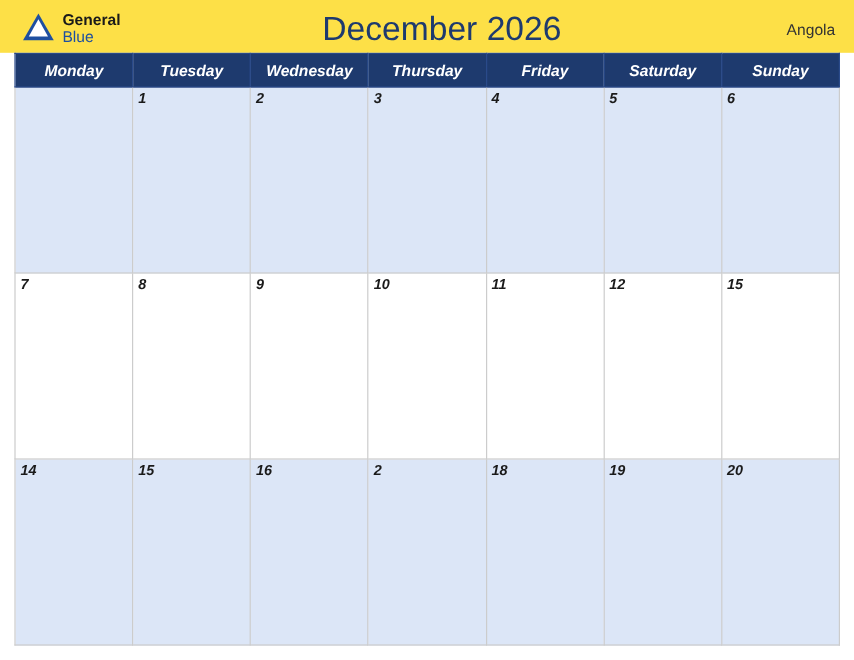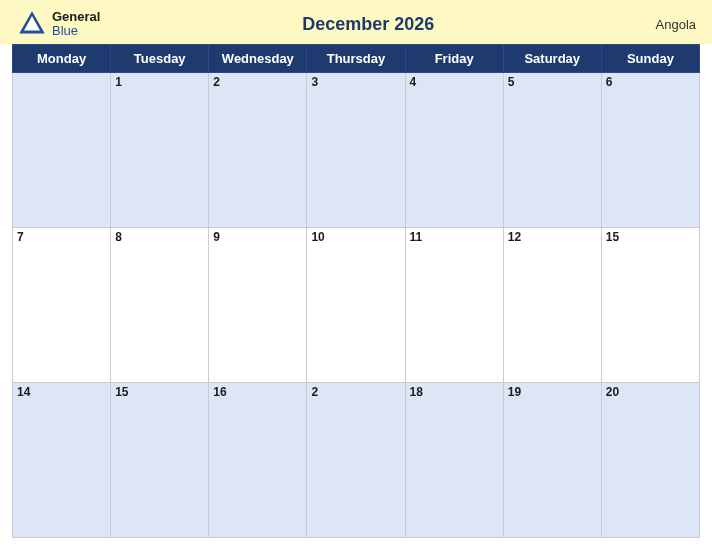--- a/index.html
+++ b/index.html
@@ -11,21 +11,21 @@
       display: flex;
       flex-direction: column;
       overflow: hidden;
     }
 
     .top-bar {
       display: flex;
       align-items: center;
       justify-content: space-between;
       padding: 8px 16px 4px 16px;
-      background: #fef9c3;
+      background: #fde047;
     }
 
     .logo-area {
       display: flex;
       align-items: center;
       gap: 4px;
     }
 
     .logo-text {
       display: flex;
@@ -44,39 +44,40 @@
       color: #1e4fa0;
       font-weight: normal;
     }
 
     .logo-icon {
       width: 32px;
       height: 32px;
     }
 
     .header-title {
-      font-size: 18px;
-      font-weight: bold;
+      font-size: 28px;
+      font-weight: normal;
       color: #1e3a6e;
       text-align: center;
       flex: 1;
     }
 
     .country-label {
       font-size: 13px;
       color: #333;
       text-align: right;
       min-width: 60px;
     }
 
     .calendar-wrapper {
       flex: 1;
       padding: 0 12px 12px 12px;
       display: flex;
       flex-direction: column;
+      font-style: italic;
     }
 
     .calendar-table {
       width: 100%;
       flex: 1;
       border-collapse: collapse;
     }
 
     .calendar-table thead tr th {
       background: #1e3a6e;

